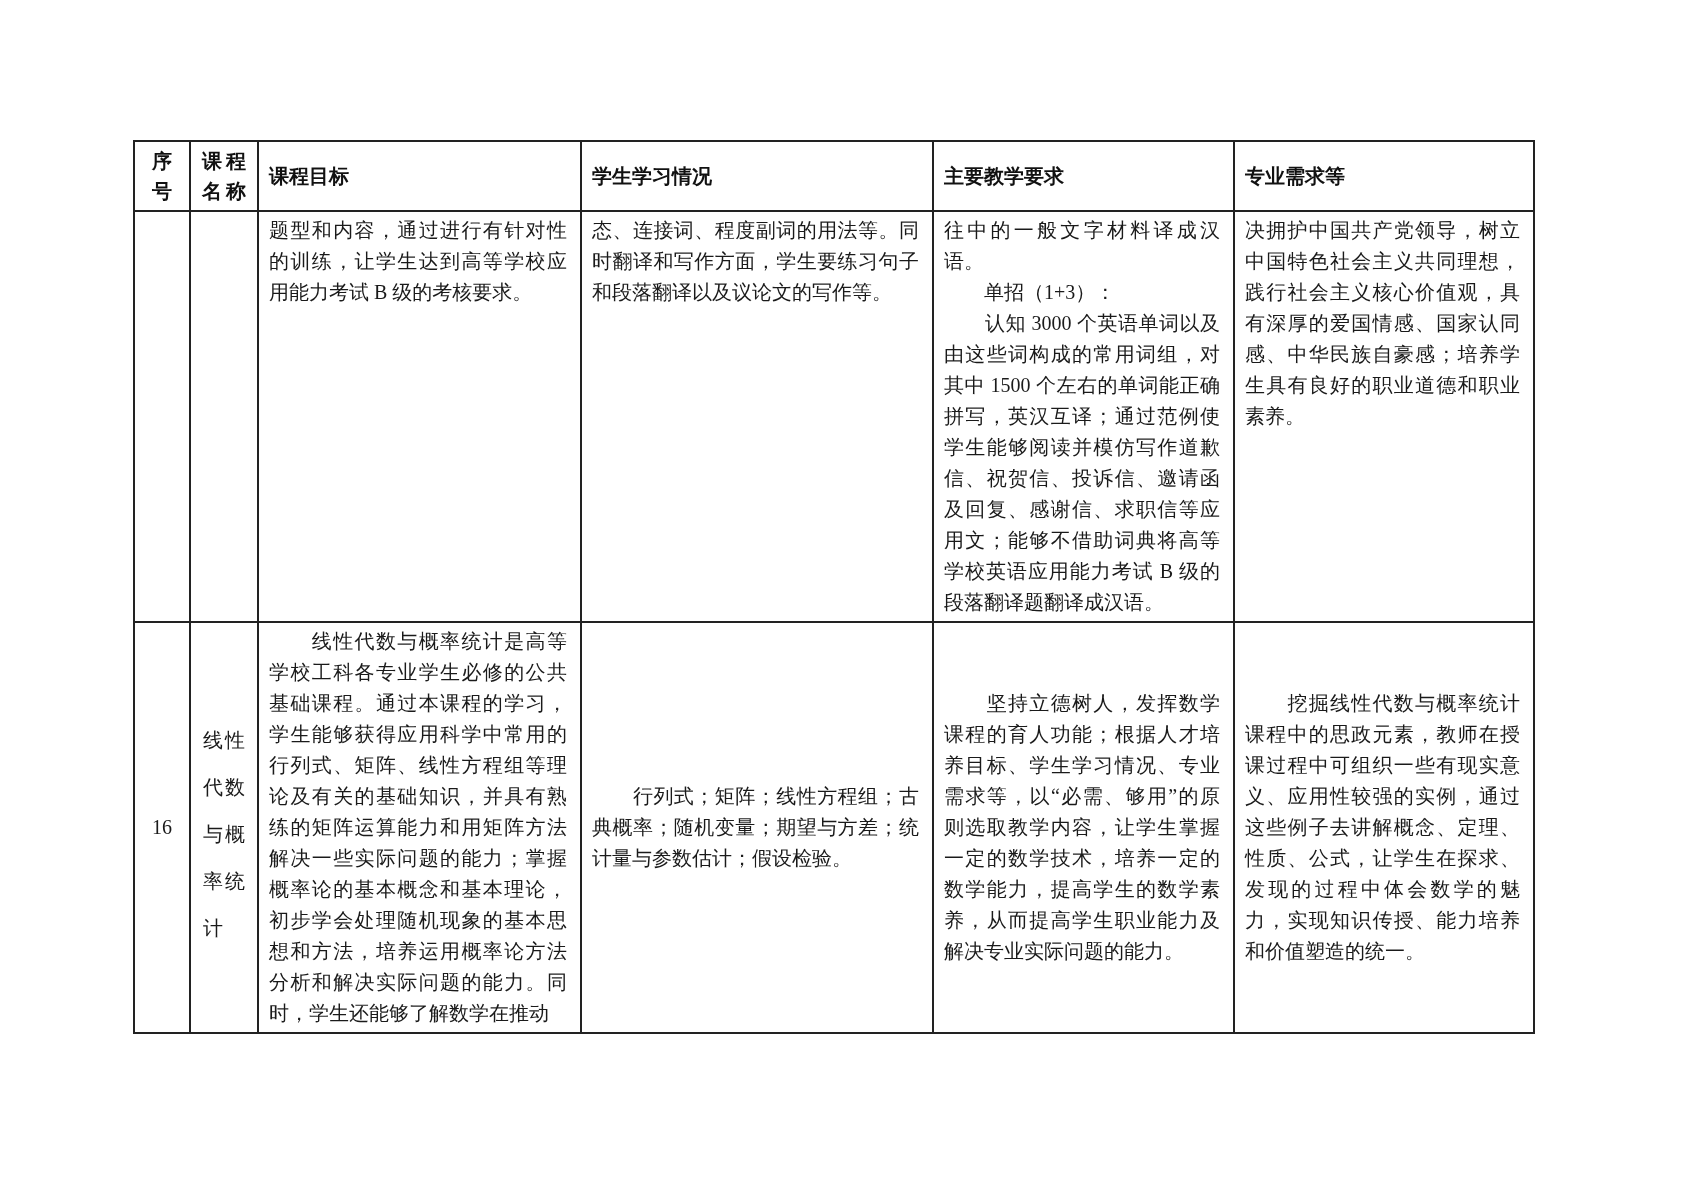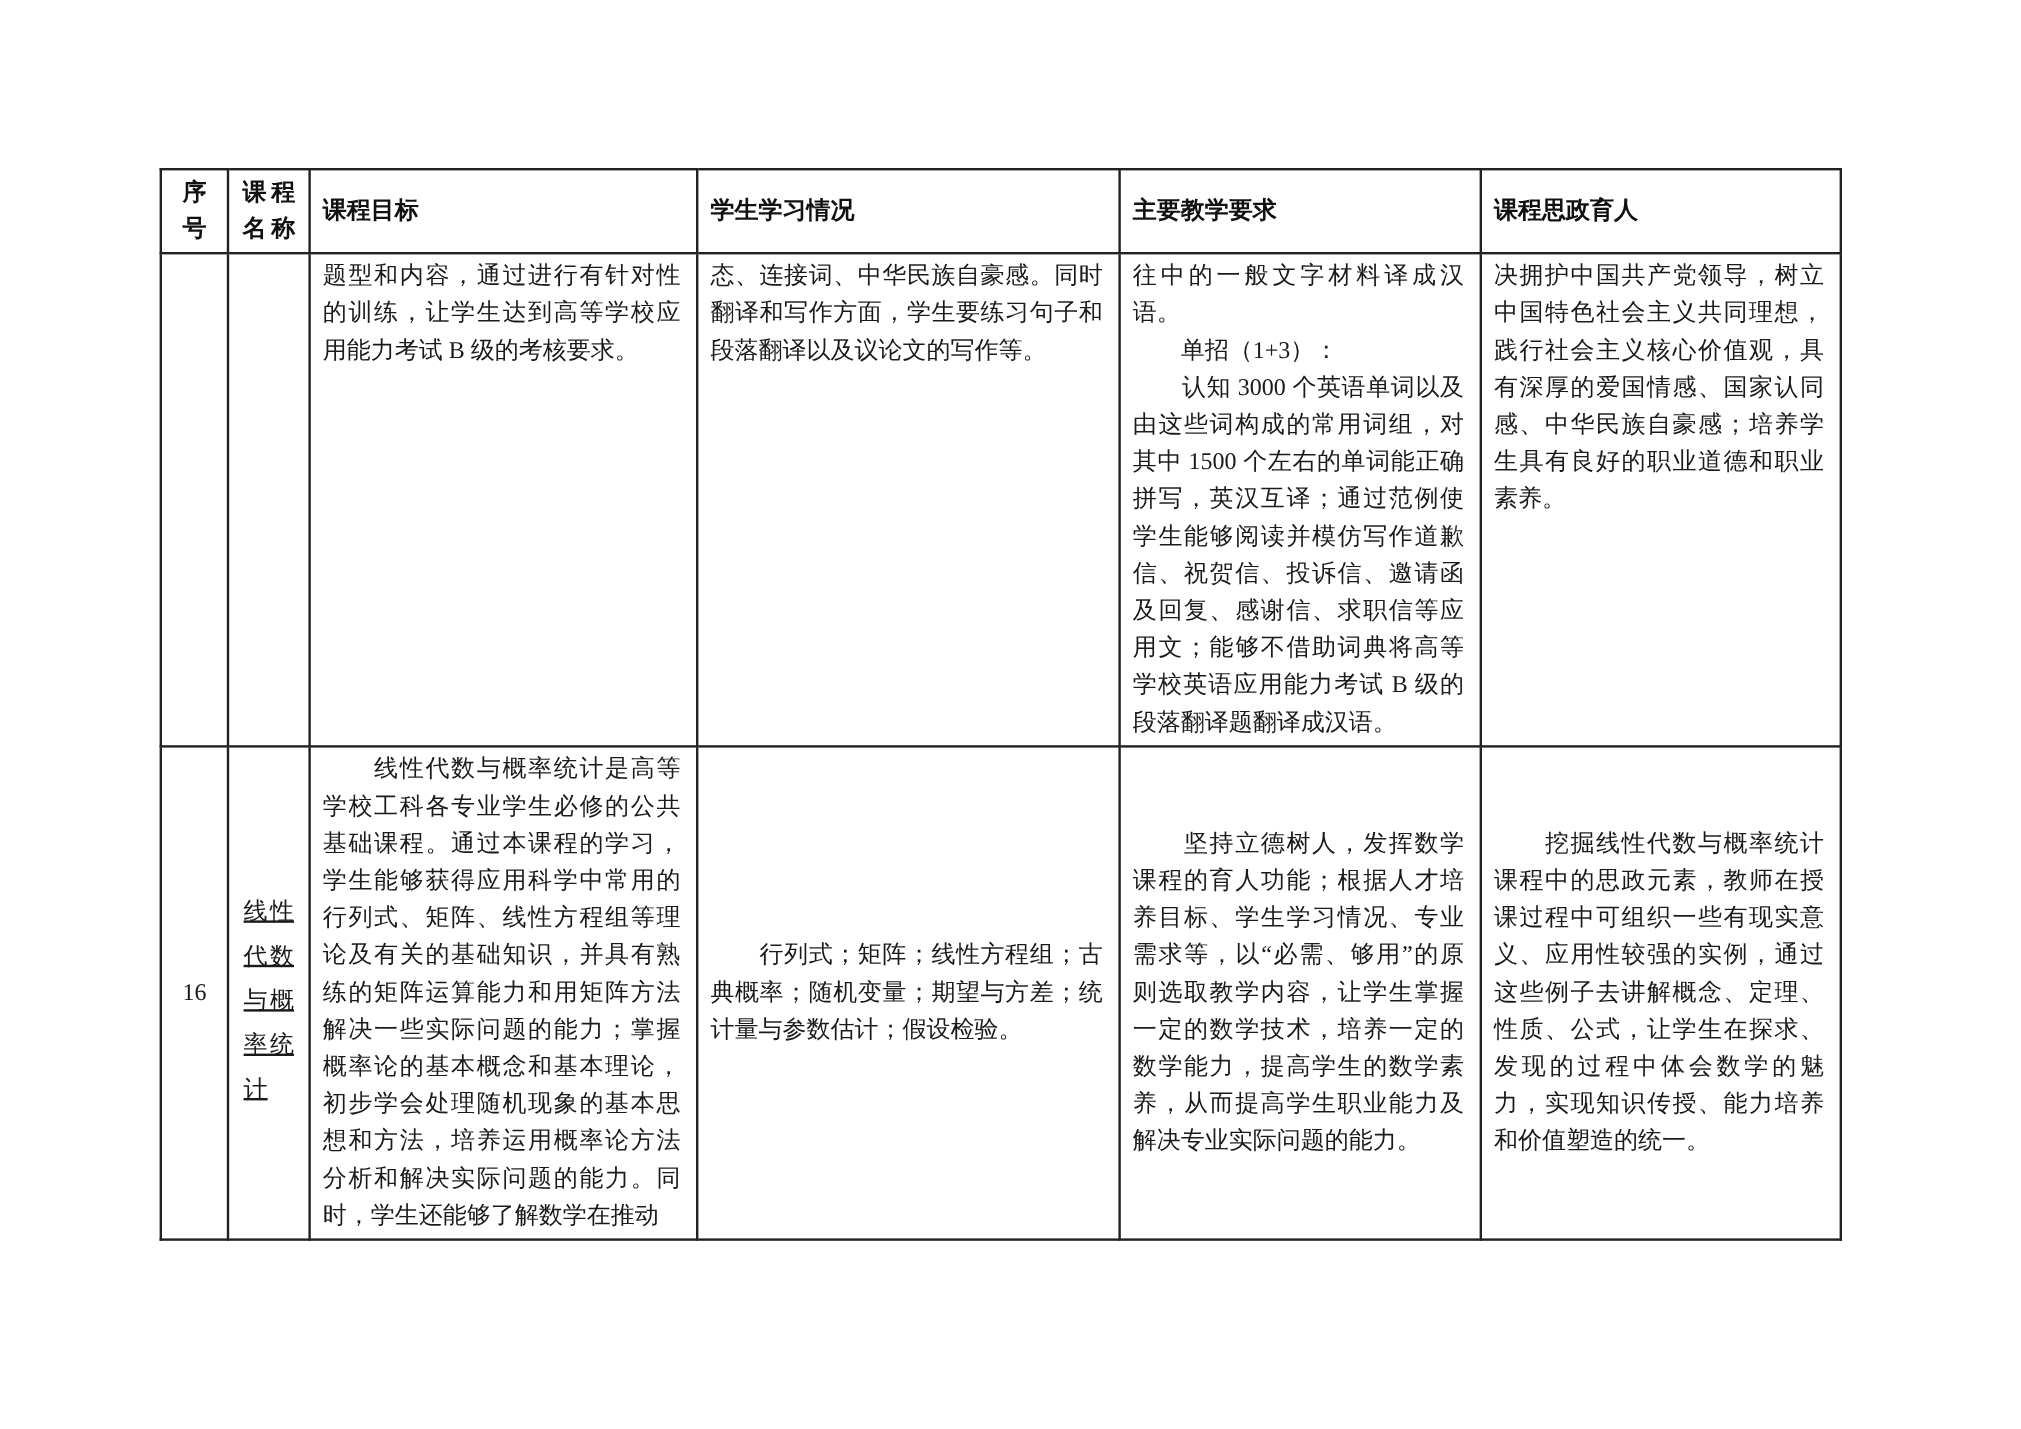--- a/index.html
+++ b/index.html
@@ -64,23 +64,22 @@
   .course-table td.serial {
     text-align: left;
     text-align-last: center;
     vertical-align: middle;
     padding: 3px 4px;
   }
   .course-table td.name-cell {
     text-align: justify;
     text-align-last: justify;
     vertical-align: middle;
-    line-height: 37px;
+    line-height: 47px;
     padding: 16px 12px 3px 12px;
-    text-decoration: underline;
   }
   .course-table td.v-mid { vertical-align: middle; }
   .page-number {
     position: absolute;
     left: 0;
     right: 0;
     top: 1062px;
     text-align: center;
     font-size: 19px;
     color: #1a1a1a;
@@ -102,29 +101,29 @@
     </colgroup>
     <thead>
       <tr style="height:70px">
         <th class="hc1">序
 号</th>
         <th class="hc2">课程
 名称</th>
         <th>课程目标</th>
         <th>学生学习情况</th>
         <th>主要教学要求</th>
-        <th>课程思政育人</th>
+        <th>专业需求等</th>
       </tr>
     </thead>
     <tbody>
       <tr style="height:330px">
         <td class="serial"></td>
         <td class="name-cell"></td>
         <td>题型和内容，通过进行有针对性的训练，让学生达到高等学校应用能力考试 B 级的考核要求。</td>
-        <td>态、连接词、中华民族自豪感。同时翻译和写作方面，学生要练习句子和段落翻译以及议论文的写作等。</td>
+        <td>态、连接词、程度副词的用法等。同时翻译和写作方面，学生要练习句子和段落翻译以及议论文的写作等。</td>
         <td>往中的一般文字材料译成汉语。
 　　单招（1+3）：
 　　认知 3000 个英语单词以及由这些词构成的常用词组，对其中 1500 个左右的单词能正确拼写，英汉互译；通过范例使学生能够阅读并模仿写作道歉信、祝贺信、投诉信、邀请函及回复、感谢信、求职信等应用文；能够不借助词典将高等学校英语应用能力考试 B 级的段落翻译题翻译成汉语。</td>
         <td>决拥护中国共产党领导，树立中国特色社会主义共同理想，践行社会主义核心价值观，具有深厚的爱国情感、国家认同感、中华民族自豪感；培养学生具有良好的职业道德和职业素养。</td>
       </tr>
       <tr style="height:409px">
         <td class="serial">16</td>
         <td class="name-cell">线性
 代数
 与概

